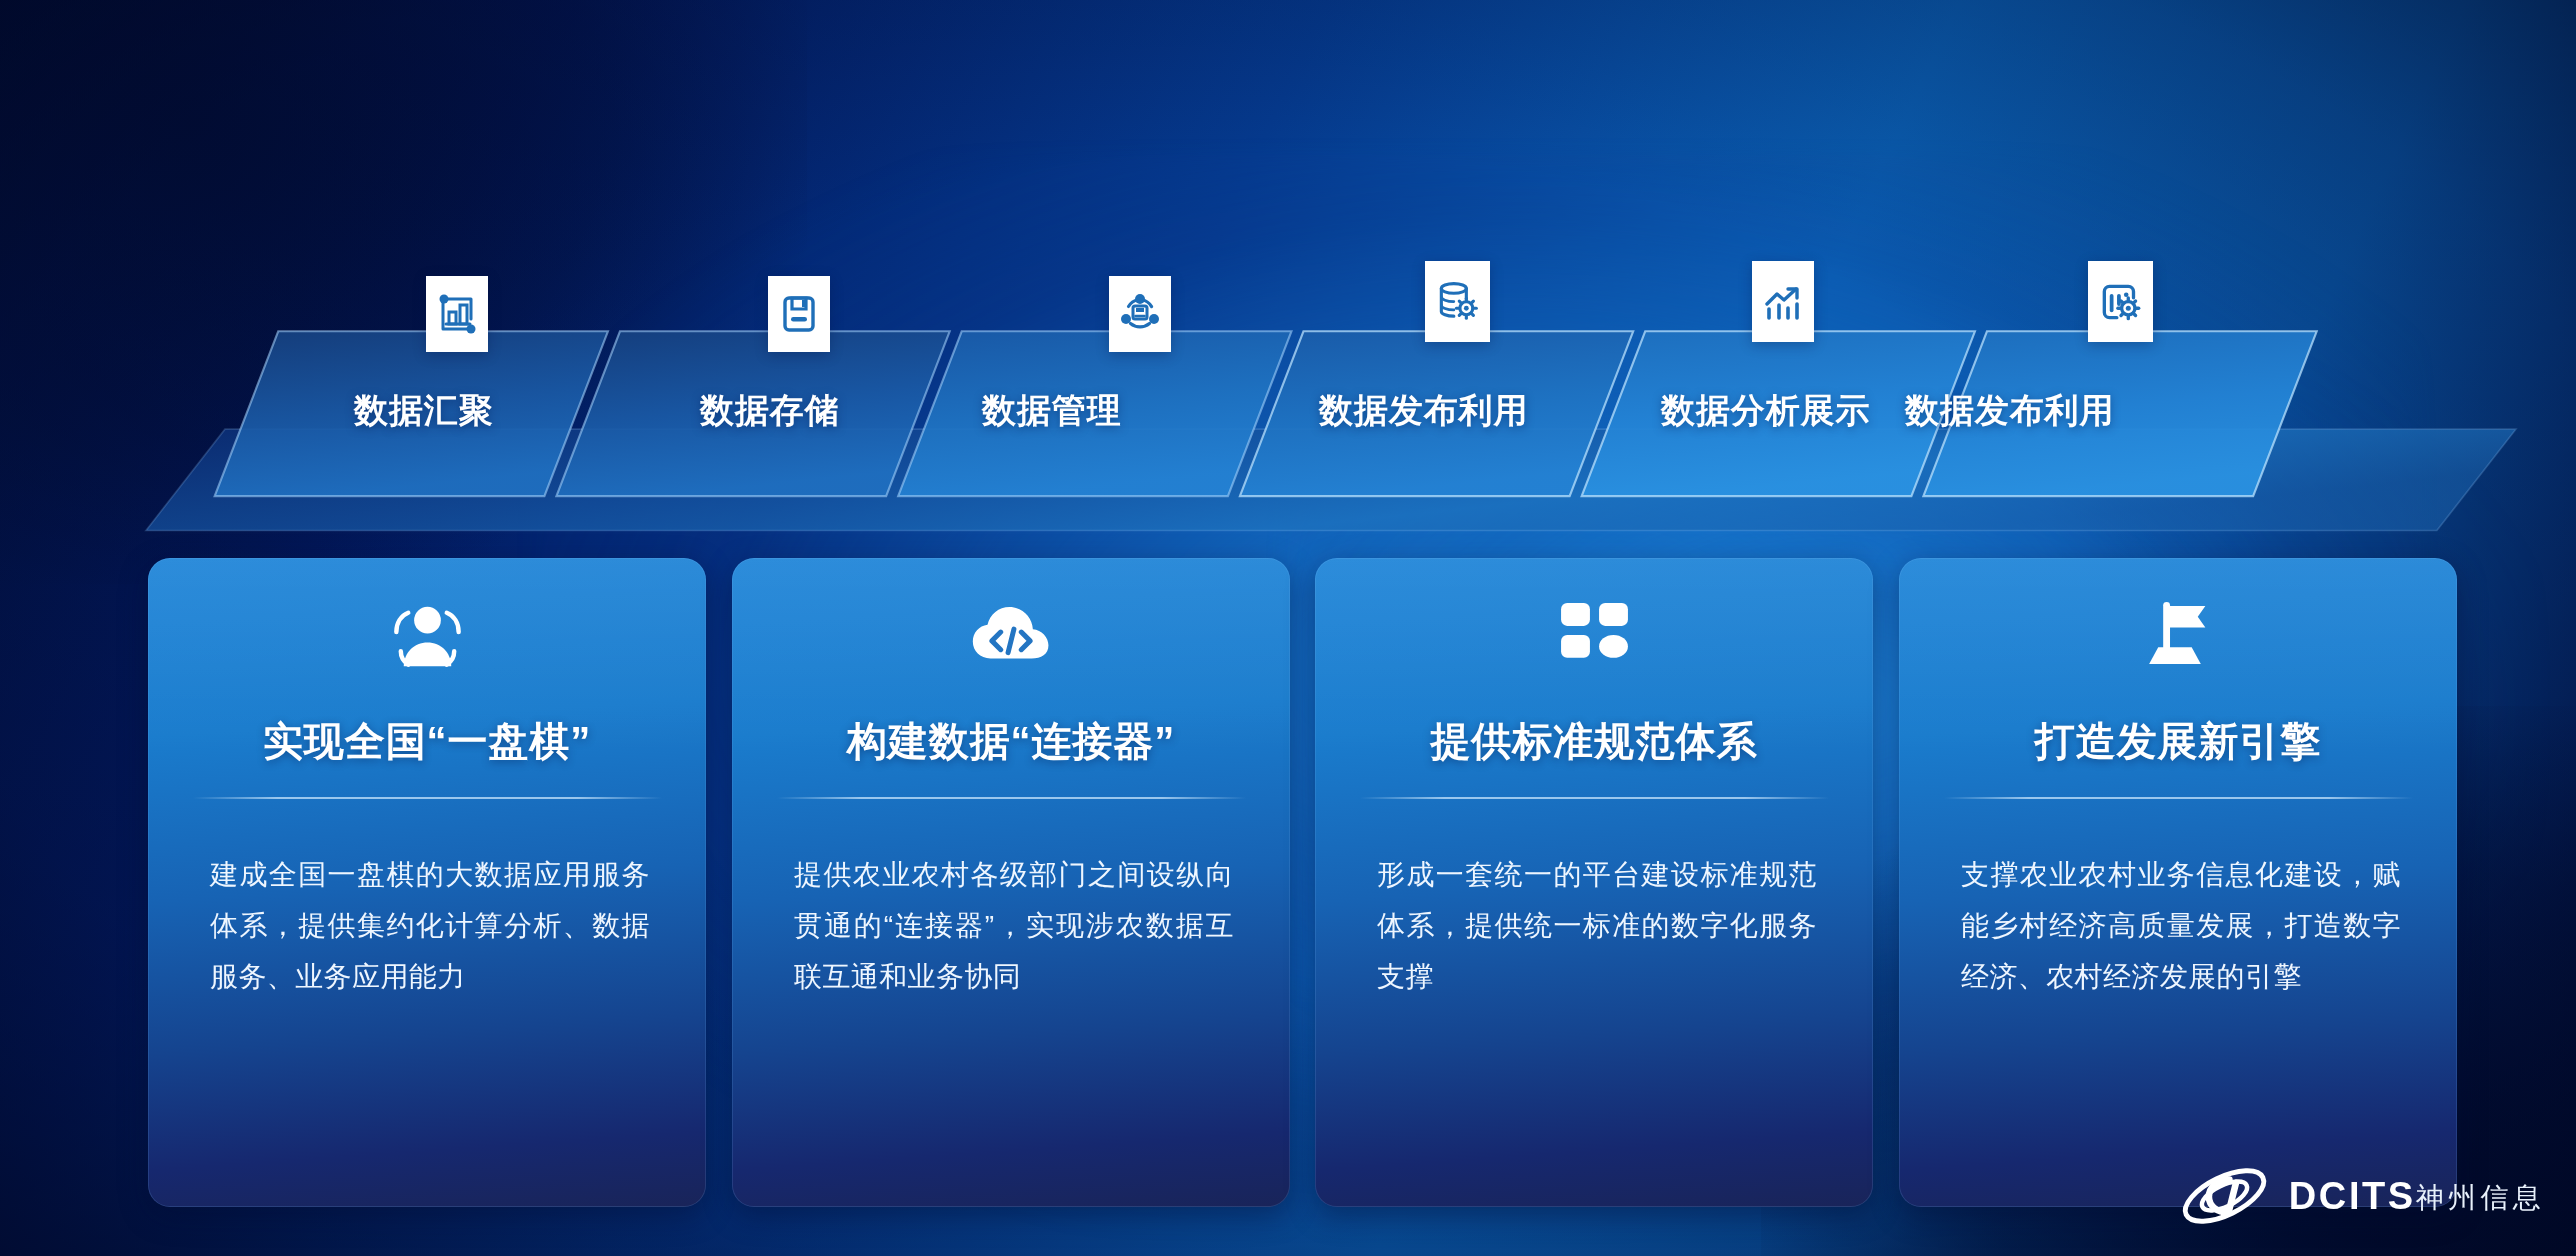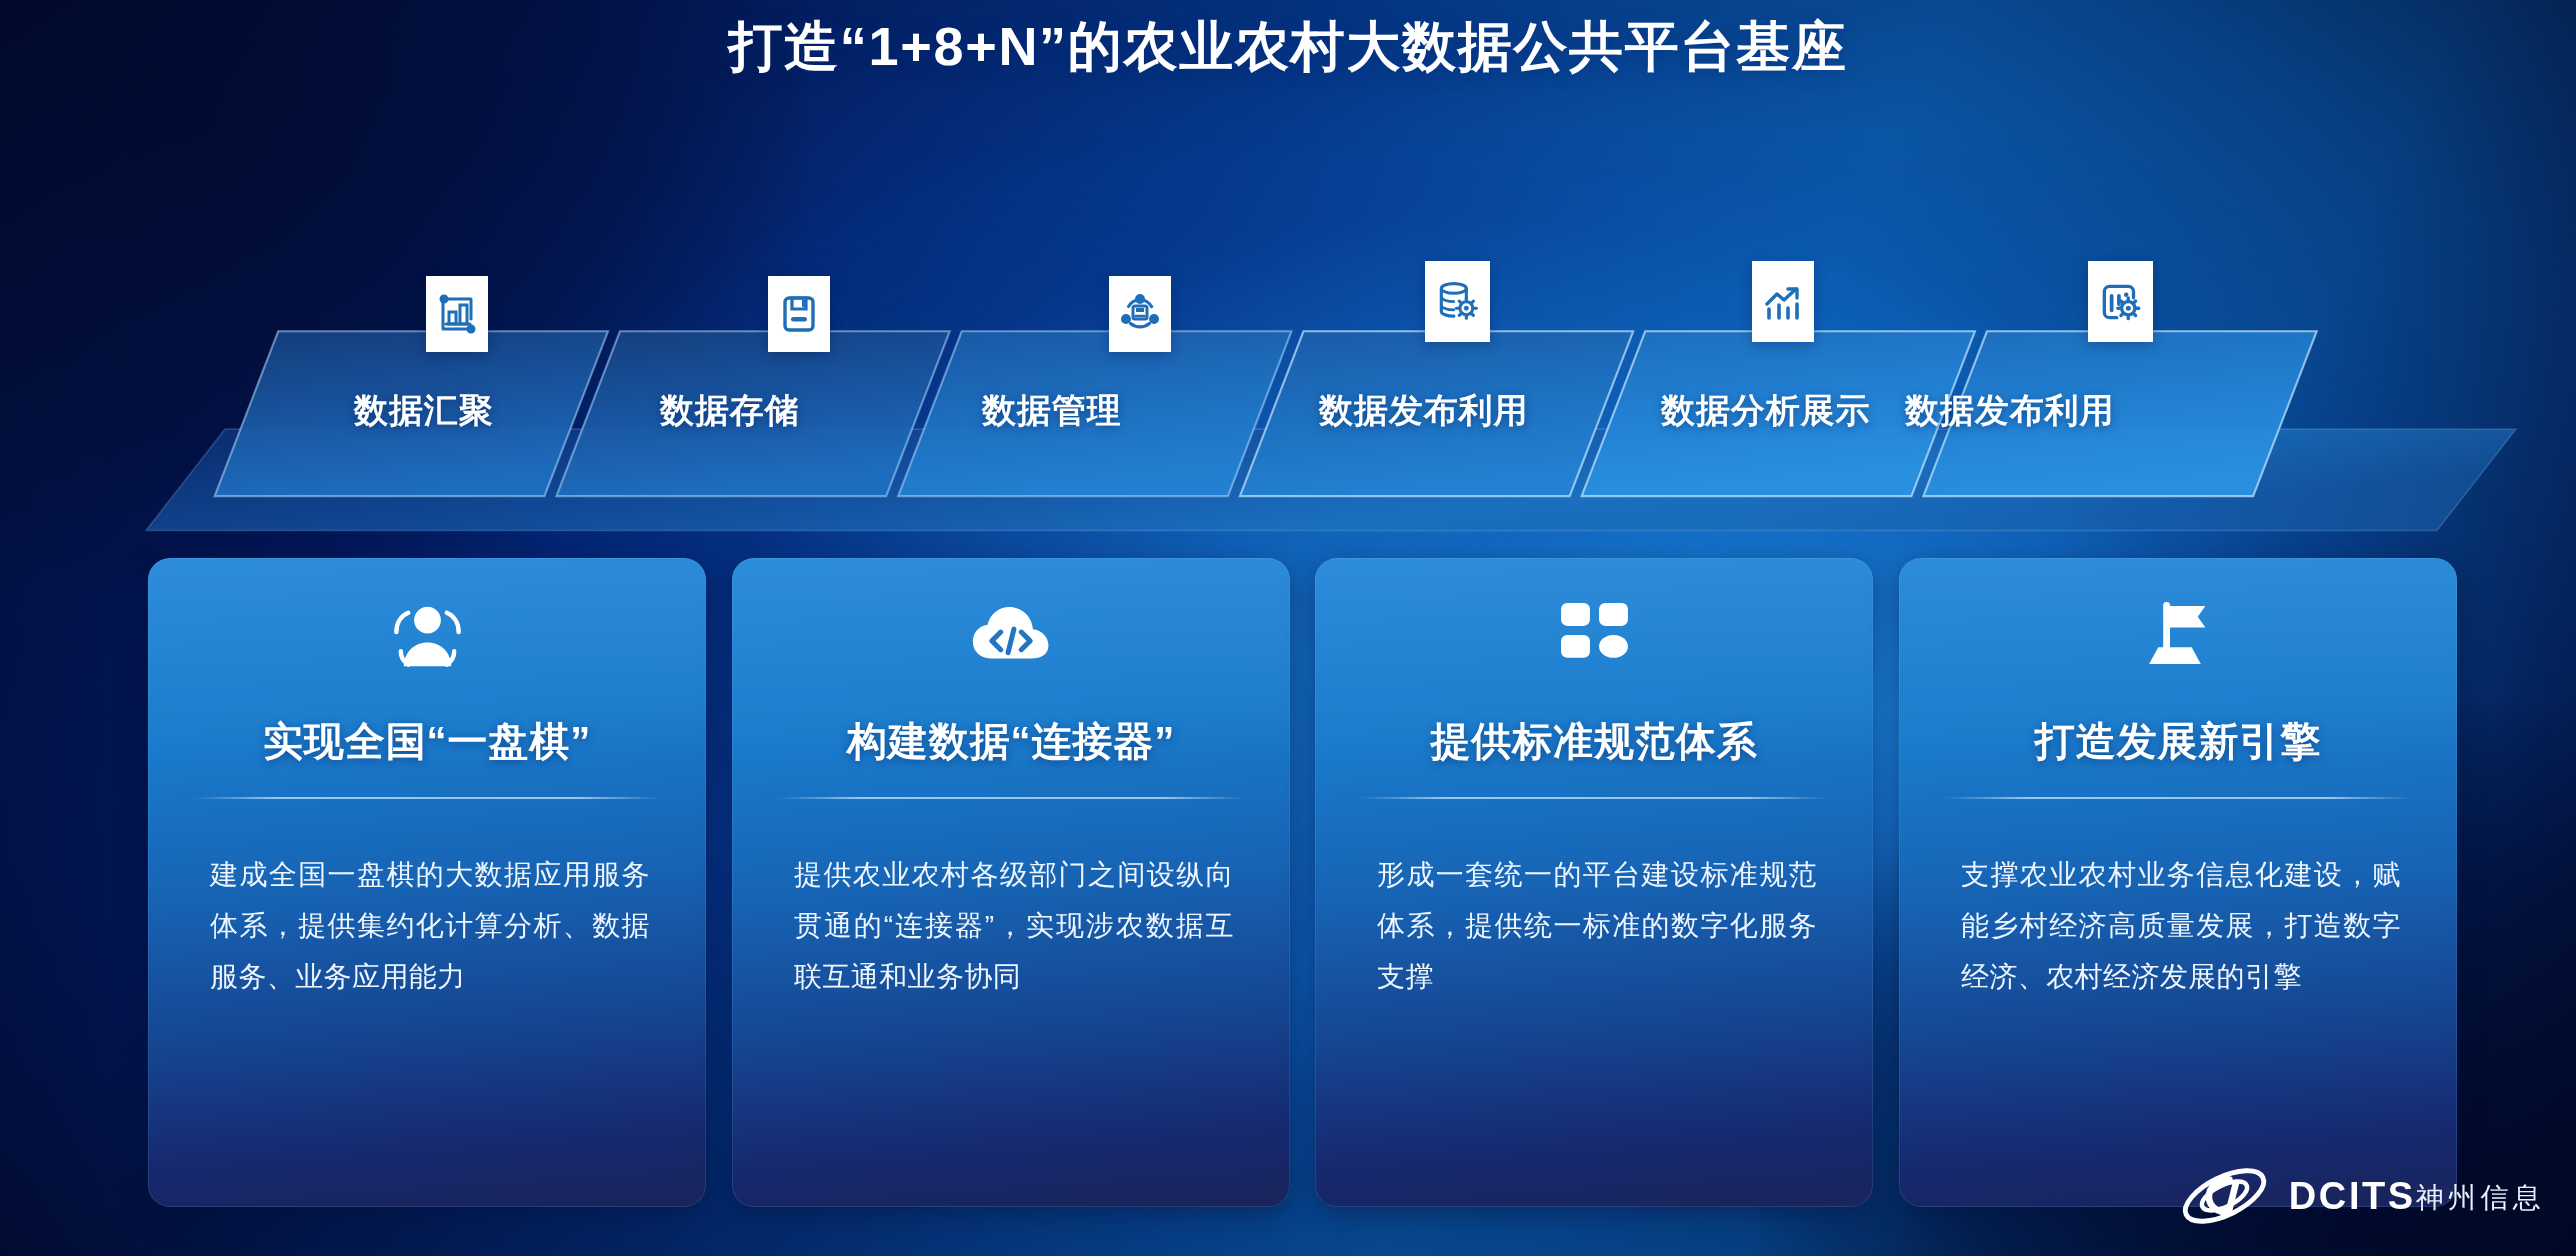--- a/index.html
+++ b/index.html
@@ -70,21 +70,20 @@
 <div class="stage">
 
   <div class="bg-base"></div>
   <div class="bg-glow-main"></div>
   <div class="bg-glow-right"></div>
   <div class="bg-corner-tl"></div>
   <div class="bg-corner-br"></div>
   <div class="bg-vig"></div>
 
   <div class="title-wrap">
-    <div class="title-line">打造“1+8+N”的农业农村大数据公共平台基座</div>
   </div>
 
   <div class="platform">
 
     <svg class="plat-svg" width="2576" height="258" viewBox="0 0 3000 300">
       <defs>
         <linearGradient id="gBase" x1="0" y1="0" x2="1" y2="0.4">
           <stop offset="0%" stop-color="#0c2f78" stop-opacity=".85"></stop>
           <stop offset="40%" stop-color="#14519e" stop-opacity=".80"></stop>
           <stop offset="75%" stop-color="#1e73bf" stop-opacity=".72"></stop>
@@ -224,21 +223,21 @@
             <path d="M-7 -7l2.2 2.2"></path>
               <path d="M7 7l-2.2 -2.2"></path>
             <path d="M7 -7l-2.2 2.2"></path>
               <path d="M-7 7l2.2 -2.2"></path>
           </g>
         </g>
       </svg>
     </div>
 
     <div class="seg-label" style="left:354px;top:105px;">数据汇聚</div>
-    <div class="seg-label" style="left:660px;top:105px;">数据存储</div>
+    <div class="seg-label" style="left:700px;top:105px;">数据存储</div>
     <div class="seg-label" style="left:982px;top:105px;">数据管理</div>
     <div class="seg-label" style="left:1319px;top:105px;">数据发布利用</div>
     <div class="seg-label" style="left:1661px;top:105px;">数据分析展示</div>
     <div class="seg-label" style="left:1905px;top:105px;">数据发布利用</div>
   </div>
 
   <div class="cards">
 
     <div class="card" style="left:148px;">
       <div class="card-icon">

